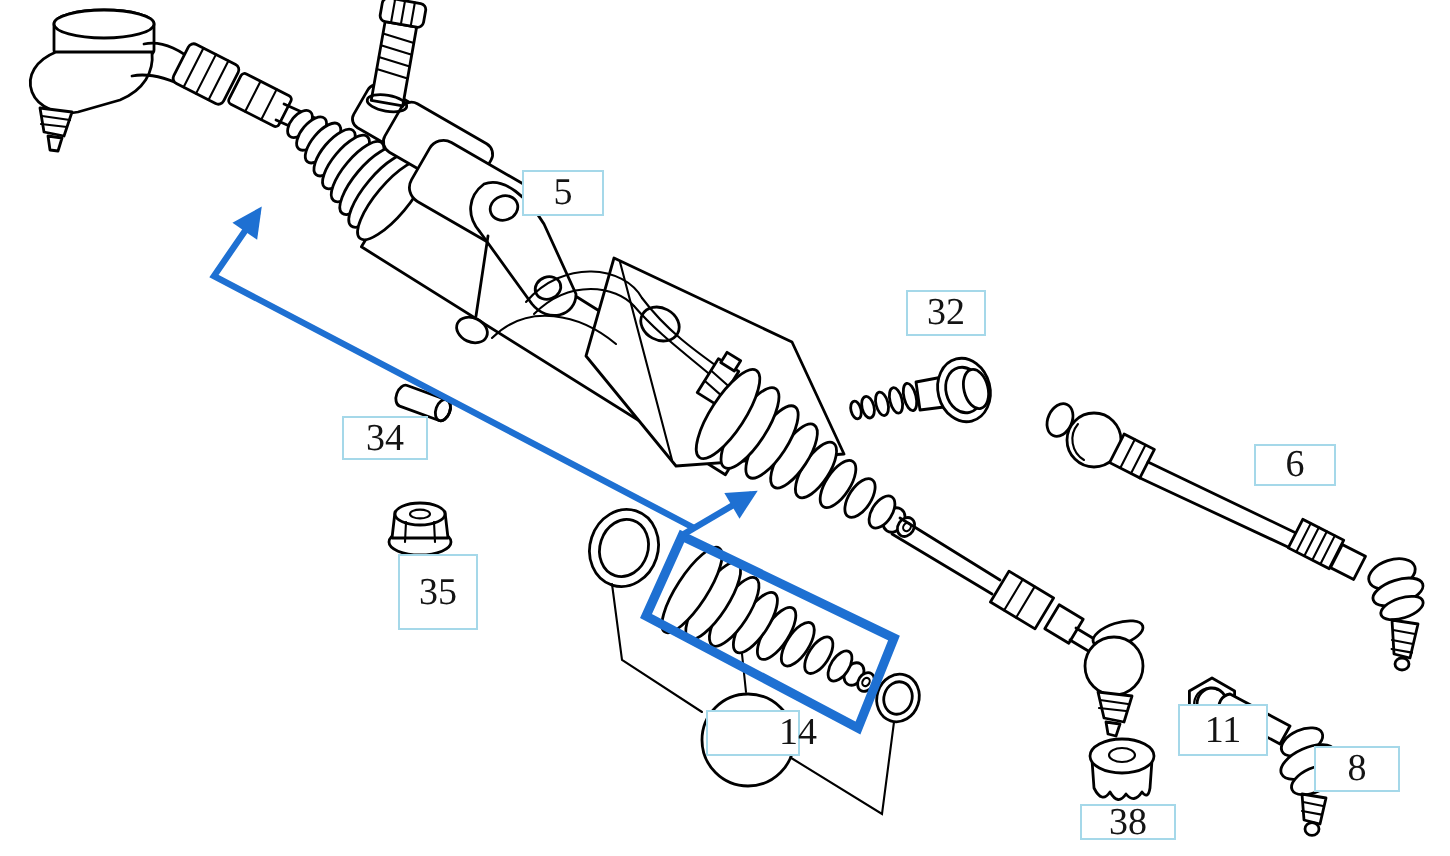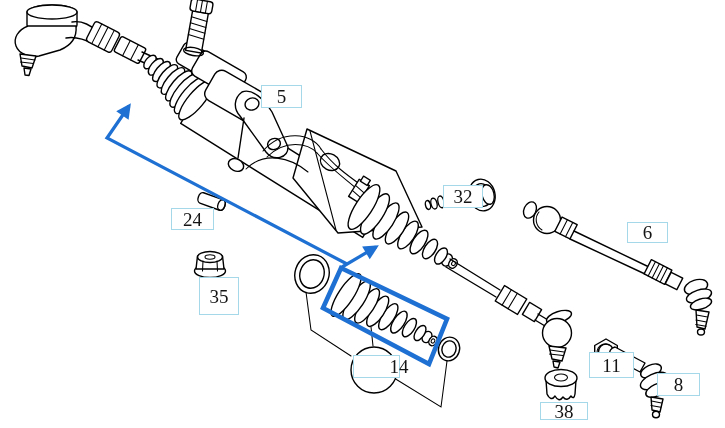--- a/index.html
+++ b/index.html
@@ -244,22 +244,22 @@
 
   <g>
     <polygon class="hlbox" points="341,268 447,319 429,364 323,308"></polygon>
     <path class="hl" d="M347,264 L107,138 L129,106" marker-end="url(#ah)"></path>
     <path class="hl" d="M342,267 L376,247" marker-end="url(#ah)"></path>
   </g>
 </svg>
 
 <div id="callout-layer">
       <div class="callout" style="left: 261px; top: 85px; width: 41px; height: 23px;">5</div>
-      <div class="callout" style="left: 443px; top: 145px; width: 40px; height: 23px; margin-top: 40px;">32</div>
-      <div class="callout" style="left: 171px; top: 208px; width: 43px; height: 22px;">24</div>
+      <div class="callout" style="left: 453px; top: 145px; width: 40px; height: 23px;">32</div>
+      <div class="callout" style="left: 171px; top: 208px; width: 43px; height: 22px;">34</div>
       <div class="callout" style="left: 199px; top: 277px; width: 40px; height: 38px;">35</div>
       <div class="callout" style="left: 353px; top: 355px; width: 43px; height: 23px; padding-left: 45px;">14</div>
       <div class="callout" style="left: 627px; top: 222px; width: 41px; height: 21px;">6</div>
       <div class="callout" style="left: 589px; top: 304px; width: 45px; height: 26px; margin-top: 48px;">11</div>
       <div class="callout" style="left: 657px; top: 373px; width: 43px; height: 23px;">8</div>
       <div class="callout" style="left: 540px; top: 402px; width: 48px; height: 18px;">38</div>
     </div>
 </div>
 
 </body></html>

